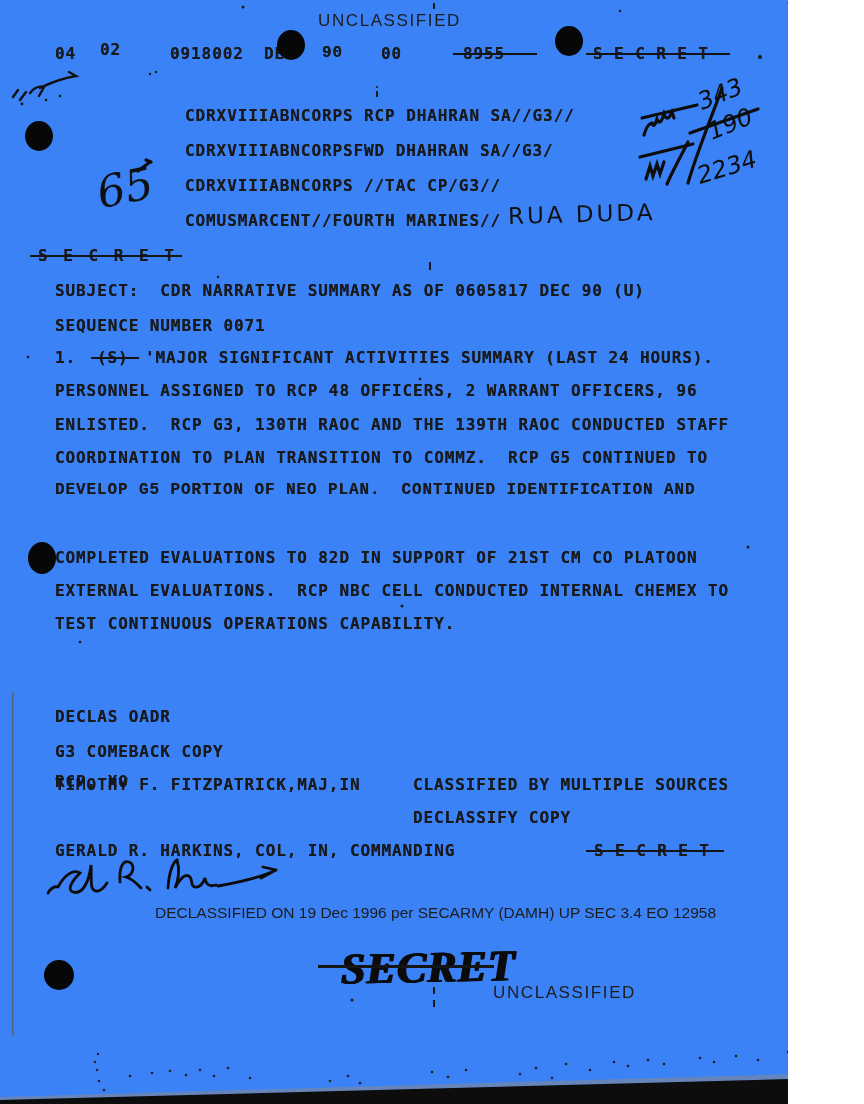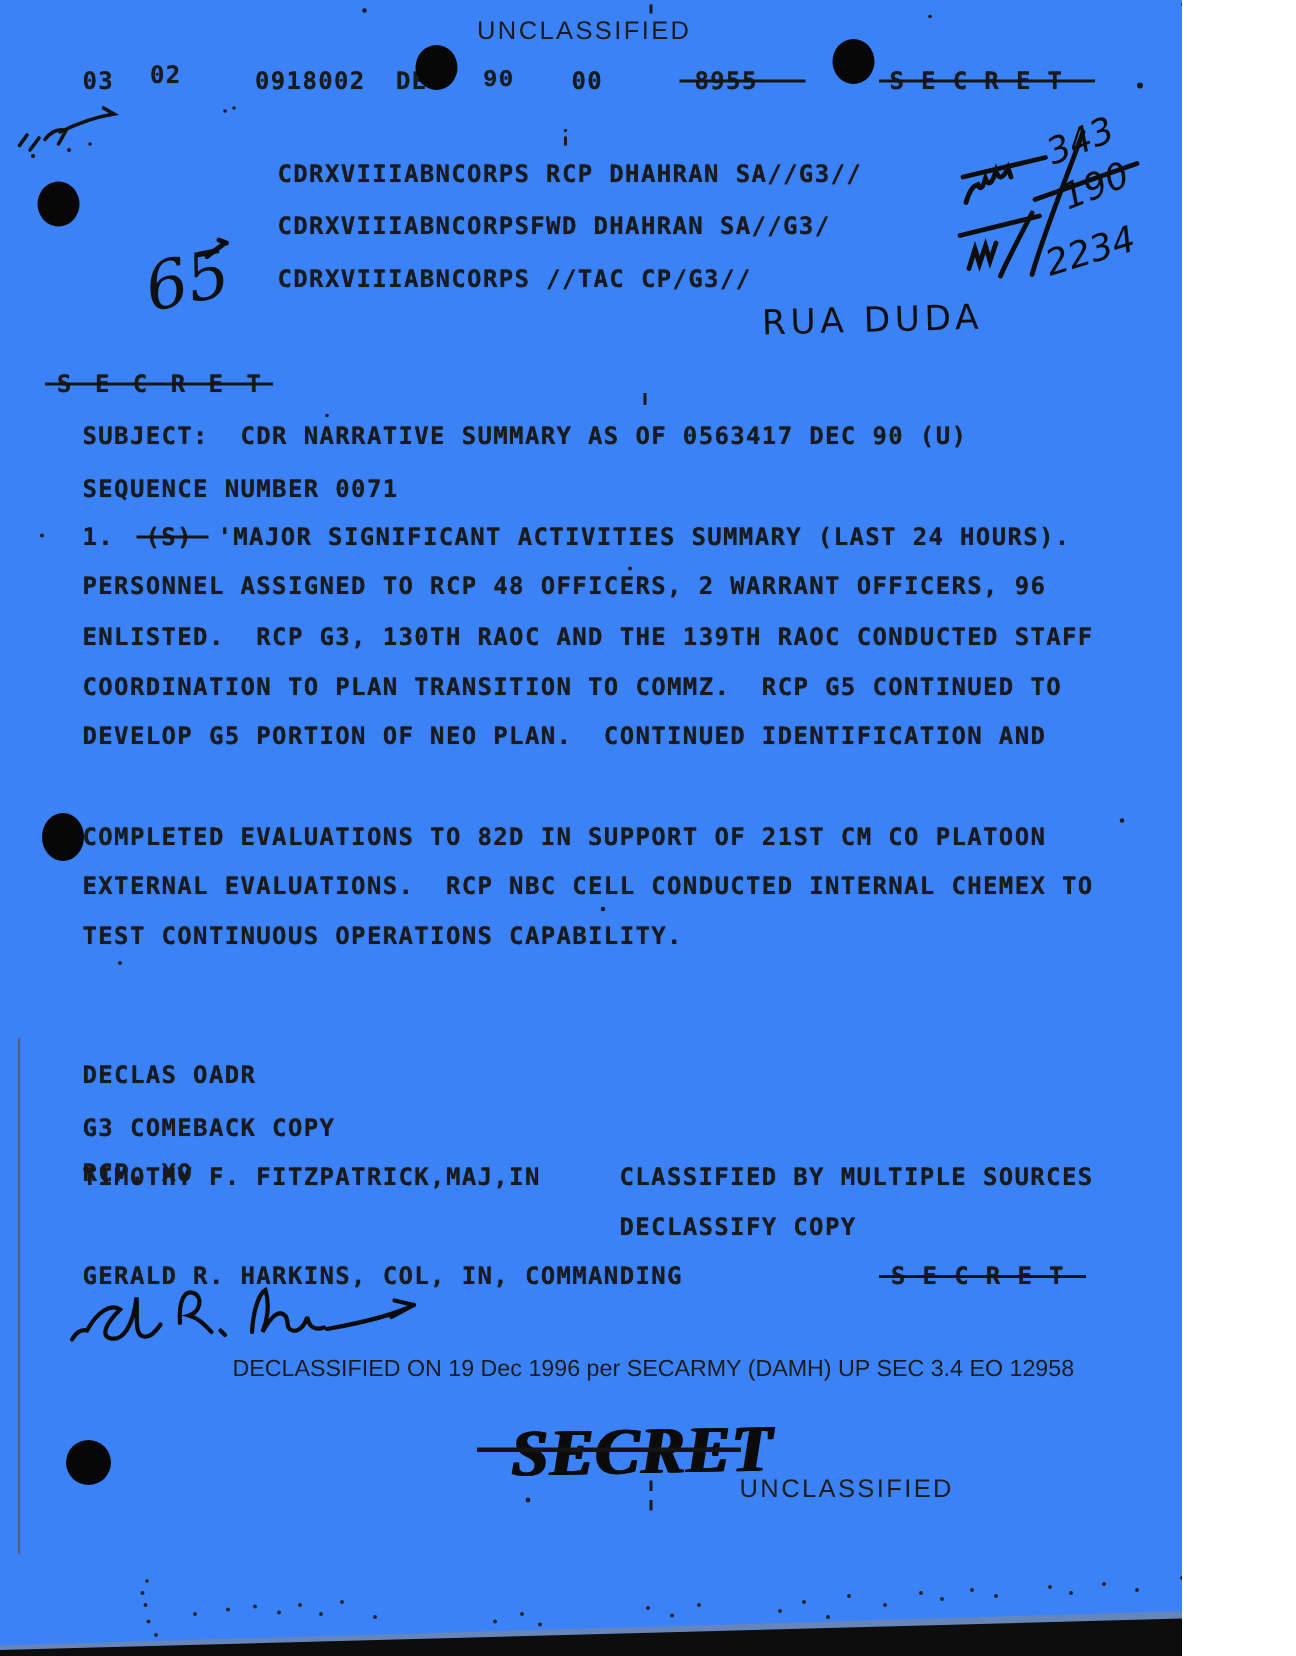--- a/index.html
+++ b/index.html
@@ -16,53 +16,54 @@
      text-shadow:1px 0 0 #0b0b0b, -1px 0 0 #0b0b0b;}
   svg text{font-family:"DejaVu Sans",sans-serif;}
 </style>
 </head>
 <body>
 
 <div id="page">
 
   <div class="abs sans" style="left:318px;top:11px;font-size:17px;letter-spacing:1.6px;">UNCLASSIFIED</div>
 
-  <div class="abs t" style="left:55px;top:44px;">03</div>
+  <div class="abs t" style="left:55px;top:44px;">04</div>
   <div class="abs t" style="left:100px;top:40px;">02</div>
   <div class="abs t" style="left:170px;top:44px;">0918002</div>
   <div class="abs t" style="left:264px;top:44px;">DEC</div>
   <div class="abs t" style="left:322px;top:44px;font-family:Liberation Mono, monospace;">90</div>
   <div class="abs t" style="left:381px;top:44px;">00</div>
   <div class="abs t" style="left:463px;top:44px;">8955</div>
   <div class="strike" style="left:453px;top:53px;width:84px;"></div>
   <div class="abs t" style="left:593px;top:44px;">S E C R E T</div>
   <div class="strike" style="left:586px;top:53px;width:144px;"></div>
 
   <div class="abs t" style="left:185px;top:106px;">CDRXVIIIABNCORPS RCP DHAHRAN SA//G3//</div>
   <div class="abs t" style="left:185px;top:141px;">CDRXVIIIABNCORPSFWD DHAHRAN SA//G3/</div>
   <div class="abs t" style="left:185px;top:176px;">CDRXVIIIABNCORPS //TAC CP/G3//</div>
+  <div class="abs t" style="left:185px;top:211px;">COMUSMARCENT//FOURTH MARINES//</div>
 
   <div class="abs hw" style="left:508px;top:201px;font-size:23px;font-weight:500;letter-spacing:3px;transform:rotate(-1.5deg);white-space:pre;">RUA DUDA</div>
 
   <div class="abs hw" style="left:97px;top:162px;font-size:44px;font-style:italic;font-family:'DejaVu Serif',serif;transform:rotate(-12deg);">65</div>
 
   <div class="abs t" style="left:38px;top:246px;letter-spacing:3px;">S E C R E T</div>
   <div class="strike" style="left:30px;top:255px;width:152px;"></div>
 
-  <div class="abs t" style="left:55px;top:281px;">SUBJECT:  CDR NARRATIVE SUMMARY AS OF 0563417 DEC 90 (U)</div>
+  <div class="abs t" style="left:55px;top:281px;">SUBJECT:  CDR NARRATIVE SUMMARY AS OF 0605817 DEC 90 (U)</div>
   <div class="abs t" style="left:55px;top:316px;">SEQUENCE NUMBER 0071</div>
 
   <div class="abs t" style="left:55px;top:348px;">1.</div>
   <div class="abs t" style="left:97px;top:348px;">(S)</div>
   <div class="strike" style="left:91px;top:357px;width:48px;"></div>
   <div class="abs t" style="left:145px;top:348px;">'MAJOR SIGNIFICANT ACTIVITIES SUMMARY (LAST 24 HOURS).</div>
   <div class="abs t" style="left:55px;top:381px;">PERSONNEL ASSIGNED TO RCP 48 OFFICERS, 2 WARRANT OFFICERS, 96</div>
   <div class="abs t" style="left:55px;top:415px;">ENLISTED.  RCP G3, 130TH RAOC AND THE 139TH RAOC CONDUCTED STAFF</div>
   <div class="abs t" style="left:55px;top:448px;">COORDINATION TO PLAN TRANSITION TO COMMZ.  RCP G5 CONTINUED TO</div>
-  <div class="abs t" style="left:55px;top:481px;">DEVELOP G5 PORTION OF NEO PLAN.  CONTINUED IDENTIFICATION AND</div>
+  <div class="abs t" style="left:55px;top:481px;font-family:Liberation Mono, monospace;">DEVELOP G5 PORTION OF NEO PLAN.  CONTINUED IDENTIFICATION AND</div>
   <div class="abs t" style="left:55px;top:548px;">COMPLETED EVALUATIONS TO 82D IN SUPPORT OF 21ST CM CO PLATOON</div>
   <div class="abs t" style="left:55px;top:581px;">EXTERNAL EVALUATIONS.  RCP NBC CELL CONDUCTED INTERNAL CHEMEX TO</div>
   <div class="abs t" style="left:55px;top:614px;">TEST CONTINUOUS OPERATIONS CAPABILITY.</div>
 
   <div class="abs t" style="left:55px;top:707px;">DECLAS OADR</div>
   <div class="abs t" style="left:55px;top:742px;">G3 COMEBACK COPY</div>
   <div class="abs t" style="left:55px;top:775px;">TIMOTHY F. FITZPATRICK,MAJ,IN</div>
   <div class="abs t" style="left:413px;top:775px;">CLASSIFIED BY MULTIPLE SOURCES</div>
   <div class="abs t" style="left:55px;top:772px;">RCP, XO</div>
   <div class="abs t" style="left:413px;top:808px;">DECLASSIFY COPY</div>

